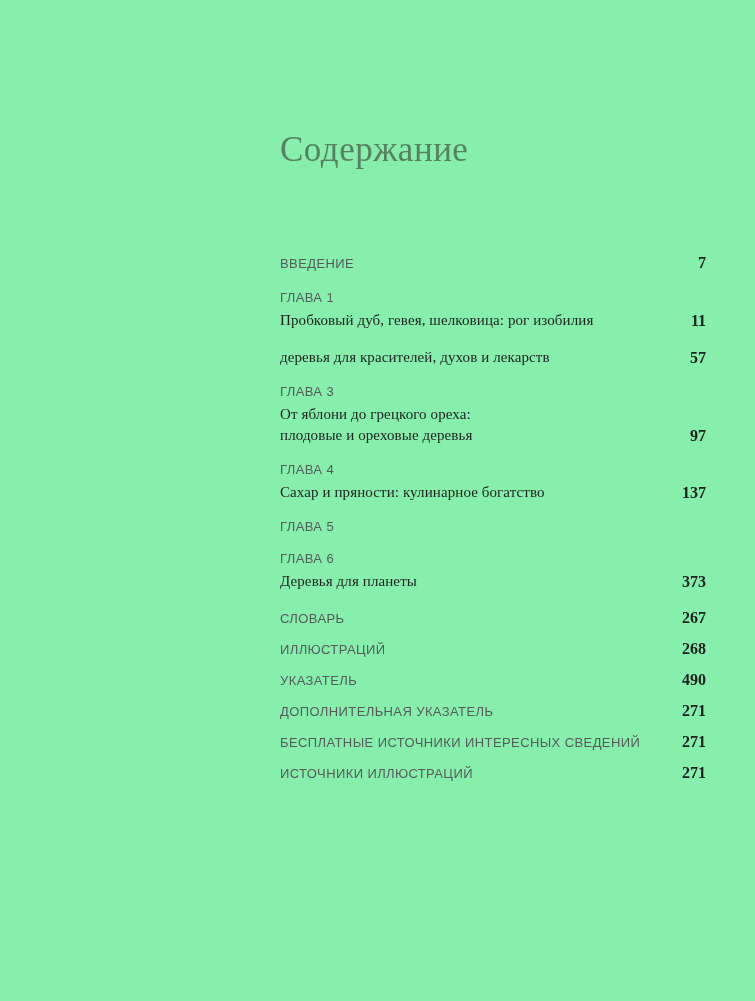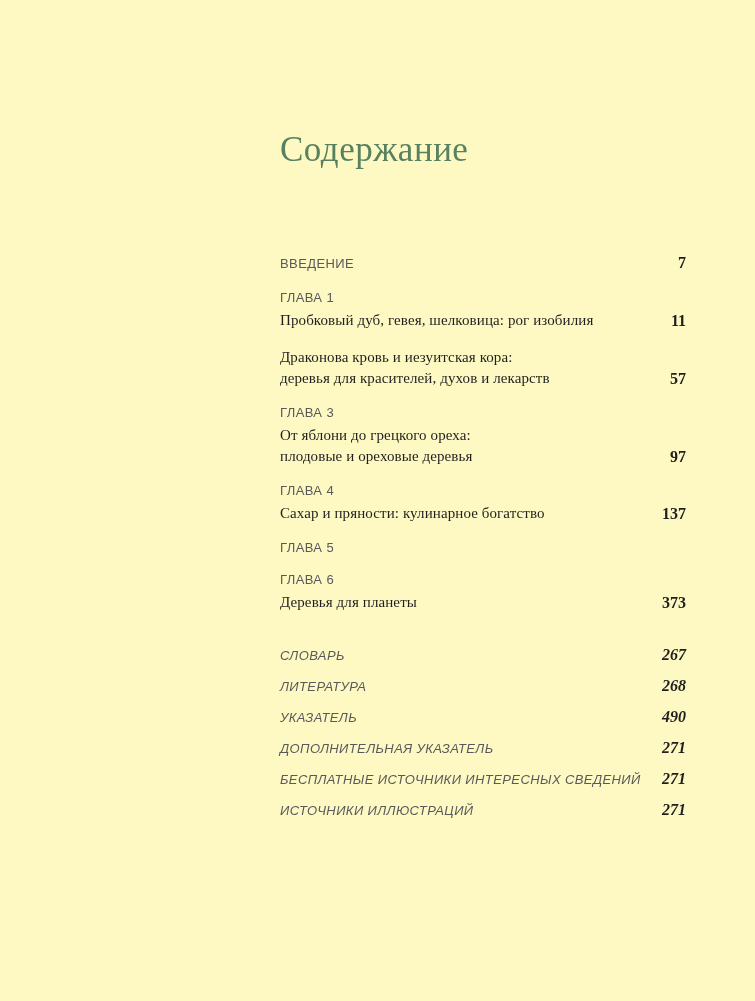--- a/index.html
+++ b/index.html
@@ -12,22 +12,22 @@
     height: 1001px;
     position: relative;
     font-family: "Liberation Sans", sans-serif;
     color: #1f1f1e;
     overflow: hidden;
   }
   .page {
     box-sizing: border-box;
     width: 755px;
     height: 1001px;
-    padding: 131px 69px 0 280px;
-    background: #fef9c3;
+    padding: 131px 49px 0 280px;
+    background: #86efac;
   }
   .page-title {
     font-family: "Liberation Serif", "DejaVu Serif", serif;
     font-weight: 400;
     font-size: 35px;
     line-height: 38px;
     letter-spacing: 0.5px;
     color: #588160;
     margin: 0 0 84px 0;
   }
@@ -80,22 +80,21 @@
   .chapter-title .title-line {
     display: block;
   }
   .chapter-title .title-line:empty {
     display: none;
   }
   .chapter-row .pagenum {
     line-height: 21px;
   }
   .backmatter {
-    margin-top: 32px;
-    font-style: italic;
+    margin-top: 16px;
   }
   .backmatter .toc-row {
     margin-bottom: 10px;
   }
 </style>
 </head>
 <body>
 
 <div class="page">
 
@@ -115,21 +114,20 @@
           <span class="title-line">Пробковый дуб, гевея, шелковица: рог изобилия</span>
 
         </div>
         <div class="pagenum">11</div>
       </div>
     </div>
 
     <div class="chapter">
       <div class="chapter-row">
         <div class="chapter-title">
-          <span class="title-line">Драконова кровь и иезуитская кора:</span>
           <span class="title-line">деревья для красителей, духов и лекарств</span>
         </div>
         <div class="pagenum">57</div>
       </div>
     </div>
 
     <div class="chapter">
       <div class="chapter-label">ГЛАВА 3</div>
       <div class="chapter-row">
         <div class="chapter-title">
@@ -165,21 +163,21 @@
         <div class="pagenum">373</div>
       </div>
     </div>
 
     <div class="backmatter">
       <div class="toc-row">
         <span class="sans-label">СЛОВАРЬ</span>
         <span class="pagenum">267</span>
       </div>
       <div class="toc-row">
-        <span class="sans-label">ЛИТЕРАТУРА</span>
+        <span class="sans-label">ИЛЛЮСТРАЦИЙ</span>
         <span class="pagenum">268</span>
       </div>
       <div class="toc-row">
         <span class="sans-label">УКАЗАТЕЛЬ</span>
         <span class="pagenum">490</span>
       </div>
       <div class="toc-row">
         <span class="sans-label">ДОПОЛНИТЕЛЬНАЯ УКАЗАТЕЛЬ</span>
         <span class="pagenum">271</span>
       </div>

